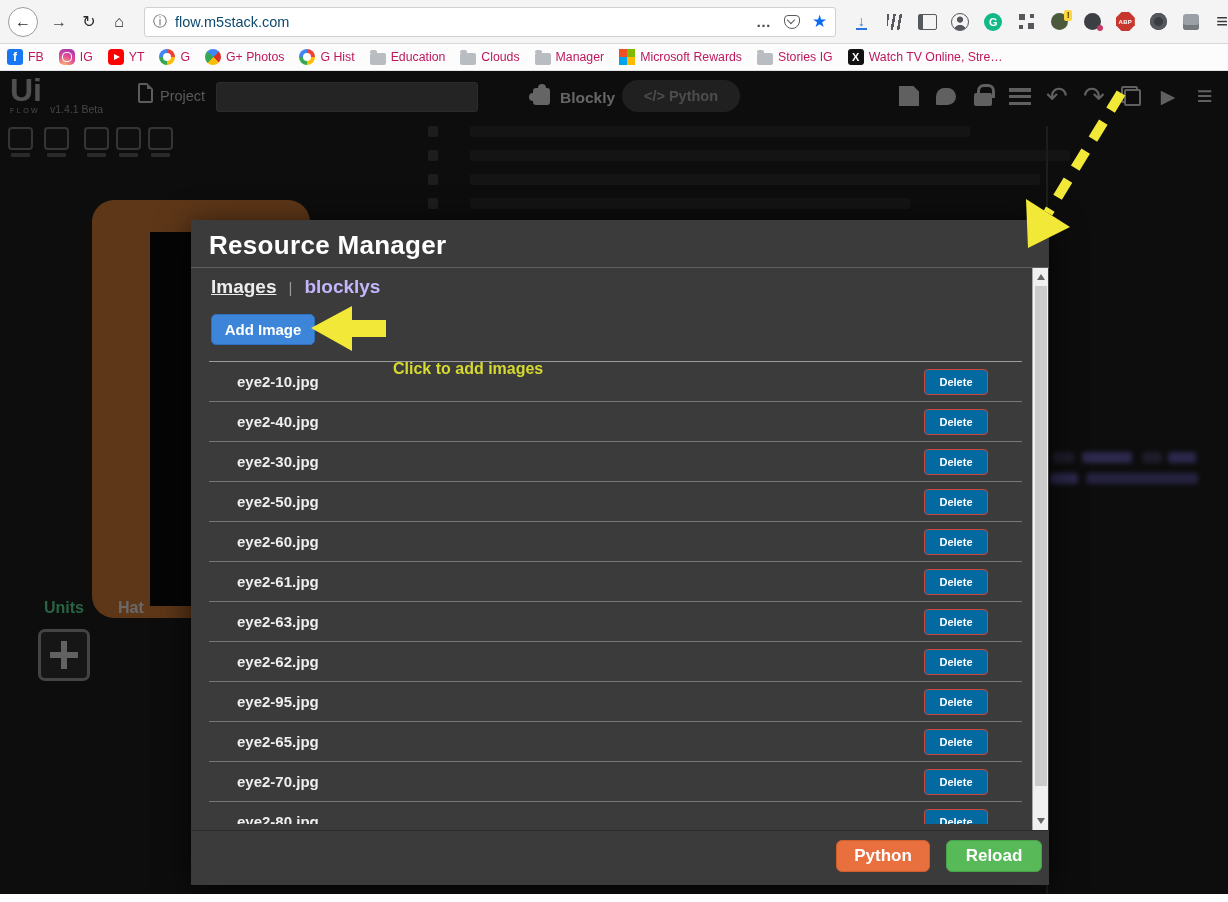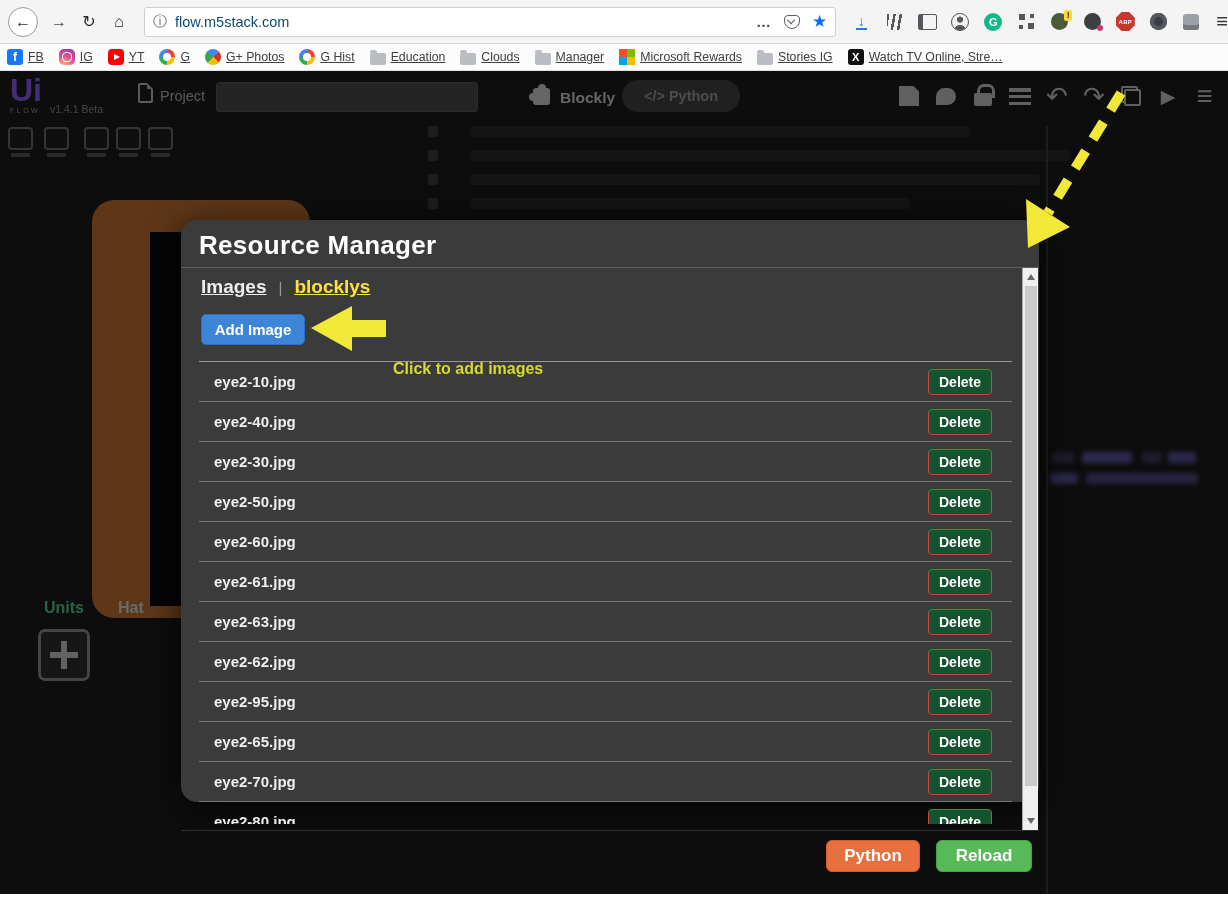--- a/index.html
+++ b/index.html
@@ -32,42 +32,42 @@
   .tb-ic[data-icon="extension-dark"]::before{content:"";width:17px;height:17px;border-radius:50%;background:#3c3f44;}
   .tb-ic[data-icon="extension-dark"]::after{content:"";position:absolute;width:6px;height:6px;border-radius:50%;background:#c93a6b;right:0;bottom:3px;}
   .tb-ic[data-icon="adblock"]::before{content:"ABP";width:19px;height:19px;clip-path:polygon(30% 0,70% 0,100% 30%,100% 70%,70% 100%,30% 100%,0 70%,0 30%);background:#c8372d;color:#fff;font-size:6px;font-weight:700;display:flex;align-items:center;justify-content:center;letter-spacing:.3px;}
   .tb-ic[data-icon="extension-circle"]::before{content:"";width:17px;height:17px;border-radius:50%;background:#3a3d42;box-shadow:inset 0 0 0 4px #55585c;}
   .tb-ic[data-icon="extension-gray"]::before{content:"";width:16px;height:16px;border-radius:3px;background:#9aa0a6;box-shadow:inset 0 -5px 0 #75797e;}
   .menu-btn{margin-left:14px;color:#3a3a3e;font-size:20px;font-weight:700;}
 
   
   .bookmarks{position:absolute;left:0;top:44px;width:1228px;height:27px;background:#fcfcfc;border-bottom:1px solid #e2e2e4;display:flex;align-items:center;padding-left:7px;gap:15px;}
   .bm{display:flex;align-items:center;gap:5px;flex:none;}
-  .bm-label{font-size:12.3px;color:#404040;text-decoration:underline;}
+  .bm-label{font-size:12.3px;color:#be185d;}
   .bm-ic{width:16px;height:16px;border-radius:3px;display:inline-block;position:relative;flex:none;}
   .bm-ic[data-icon="facebook"]{background:#1877f2;}
   .bm-ic[data-icon="facebook"]::after{content:"f";position:absolute;inset:0;color:#fff;font-weight:700;font-size:12px;text-align:center;line-height:16px;}
   .bm-ic[data-icon="instagram"]{background:radial-gradient(circle at 30% 110%,#fdc468,#df4996 55%,#9b36b7 95%);border-radius:5px;}
   .bm-ic[data-icon="instagram"]::after{content:"";position:absolute;inset:3px;border:1.6px solid #fff;border-radius:4px;}
   .bm-ic[data-icon="youtube"]{background:#f00;border-radius:4px;}
   .bm-ic[data-icon="youtube"]::after{content:"";position:absolute;left:6px;top:4.5px;border-left:6px solid #fff;border-top:3.5px solid transparent;border-bottom:3.5px solid transparent;}
   .bm-ic[data-icon="google"]{background:conic-gradient(#ea4335 0 25%,#fbbc05 0 50%,#34a853 0 75%,#4285f4 0);border-radius:50%;}
   .bm-ic[data-icon="google"]::after{content:"";position:absolute;inset:4px;background:#fff;border-radius:50%;}
   .bm-ic[data-icon="gplus"]{background:conic-gradient(from 45deg,#d93025 0 25%,#fbbc05 0 50%,#34a853 0 75%,#4285f4 0);border-radius:50%;}
   .bm-ic[data-icon="folder"]{background:#b9bcc0;height:12px;margin-top:3px;border-radius:2px;}
   .bm-ic[data-icon="folder"]::before{content:"";position:absolute;top:-3px;left:0;width:7px;height:3px;background:#b9bcc0;border-radius:2px 2px 0 0;}
   .bm-ic[data-icon="microsoft"]{background:conic-gradient(#7fba00 0 25%,#ffb900 0 50%,#00a4ef 0 75%,#f25022 0);border-radius:0;}
   .bm-ic[data-icon="x"]{background:#111;}
   .bm-ic[data-icon="x"]::after{content:"X";position:absolute;inset:0;color:#fff;font-weight:700;font-size:11px;text-align:center;line-height:16px;}
 
   
   .content{position:absolute;left:0;top:71px;width:1228px;height:831px;background:#171717;overflow:hidden;}
   .appbar{position:absolute;left:0;top:0;width:1228px;height:58px;}
   .logo{position:absolute;left:10px;top:3px;display:flex;flex-direction:column;line-height:1;}
-  .logo-main{color:#8b5cf6;font-size:32px;font-weight:700;}
+  .logo-main{color:#a3a3a3;font-size:32px;font-weight:700;}
   .logo-sub{color:#9a9a9a;font-size:7px;letter-spacing:2.5px;margin-top:1px;}
   .version{position:absolute;left:50px;top:32px;color:#8f8f8f;font-size:10.5px;}
   .doc-ic{position:absolute;left:138px;top:12px;width:15px;height:20px;border:2px solid #bdbdbd;border-radius:2px;background:linear-gradient(135deg,transparent 0 4px,#171717 0) ;}
   .doc-ic::after{content:"";position:absolute;right:-2px;top:-2px;border-top:6px solid #171717;border-left:6px solid #bdbdbd;}
   .proj{position:absolute;left:160px;top:17px;color:#b5b5b5;font-size:14.5px;}
   .namebox{position:absolute;left:216px;top:11px;width:262px;height:30px;background:#474747;border:1px solid #565656;border-radius:3px;}
   .puzzle{position:absolute;left:533px;top:17px;width:17px;height:17px;background:#cfcfcf;border-radius:3px;}
   .puzzle::before{content:"";position:absolute;left:4.5px;top:-4px;width:8px;height:8px;border-radius:50%;background:#cfcfcf;}
   .puzzle::after{content:"";position:absolute;left:-4px;top:4.5px;width:8px;height:8px;border-radius:50%;background:#cfcfcf;}
   .blockly-label{position:absolute;left:560px;top:18px;color:#cfcfcf;font-size:15.5px;font-weight:700;}
@@ -95,33 +95,33 @@
   .device-screen{position:absolute;left:150px;top:161px;width:148px;height:374px;background:#070707;}
   .units-label{position:absolute;left:44px;top:528px;color:#52c98a;font-size:16px;font-weight:700;}
   .hat-label{position:absolute;left:118px;top:528px;color:#d8d8d8;font-size:16px;font-weight:700;}
   .plus-btn{position:absolute;left:38px;top:558px;width:52px;height:52px;background:#2a2a2a;border:3px solid #8a8a8a;border-radius:7px;}
   .plus-btn::before{content:"";position:absolute;left:9px;top:20px;width:28px;height:6px;background:#c9c9c9;}
   .plus-btn::after{content:"";position:absolute;left:20px;top:9px;width:6px;height:28px;background:#c9c9c9;}
   .blur-bit{position:absolute;border-radius:3px;filter:blur(2.5px);}
   .dim-overlay{position:absolute;inset:0;background:rgba(4,4,4,0.52);}
 
   
-  .modal{position:absolute;left:181px;top:220px;width:858px;height:582px;background:#3b3b3b;border-radius:16px;box-shadow:0 6px 34px rgba(0,0,0,.7);z-index:10;}
+  .modal{position:absolute;left:191px;top:220px;width:858px;height:665px;background:#3b3b3b;border-radius:1px;box-shadow:0 6px 34px rgba(0,0,0,.7);z-index:10;}
   .m-title{position:absolute;left:18px;top:10px;color:#fff;font-size:26px;font-weight:700;letter-spacing:.3px;}
   .m-title-divider{position:absolute;left:0;top:47px;width:858px;height:1px;background:#5f5f5f;}
   .m-tabs{position:absolute;left:20px;top:56px;display:flex;align-items:center;gap:12px;}
   .tab-images{color:#ededed;font-size:19px;font-weight:700;text-decoration:underline;}
   .tab-sep{color:#9a9a9a;font-size:15px;}
-  .tab-blocklys{color:#fde047;font-size:19px;font-weight:700;text-decoration:underline;cursor:pointer;}
+  .tab-blocklys{color:#c4b5fd;font-size:19px;font-weight:700;cursor:pointer;}
   .add-image{position:absolute;left:20px;top:94px;width:104px;height:31px;background:#3d85d8;border:1px solid #2f6fc0;border-radius:5px;color:#fff;font-size:15px;font-weight:700;}
   .m-list-divider{position:absolute;left:18px;top:141px;width:813px;height:1px;background:#9b9b9b;}
   .file-list{position:absolute;left:18px;top:142px;width:813px;height:462px;overflow:hidden;}
   .file-row{height:40px;display:flex;align-items:center;border-bottom:1px solid #767676;}
-  .file-name{margin-left:15px;color:#efefef;font-size:15px;font-weight:700;}
-  .delete-btn{margin-left:auto;margin-right:20px;width:64px;height:26px;background:#14532d;border:1px solid #c8483e;border-radius:4px;color:#fff;font-size:14px;font-weight:700;}
+  .file-name{margin-left:28px;color:#efefef;font-size:15px;font-weight:700;}
+  .delete-btn{margin-left:auto;margin-right:34px;width:64px;height:26px;background:#0369a1;border:1px solid #c8483e;border-radius:4px;color:#fff;font-size:11px;font-weight:700;}
   .m-scroll{position:absolute;left:841px;top:48px;width:16px;height:562px;background:#f0f0f0;border-left:1px solid #a8a8a8;}
   .m-thumb{position:absolute;left:1.5px;top:18px;width:12px;height:500px;background:#cbcbcb;}
   .sb-up{position:absolute;left:3.5px;top:6px;width:0;height:0;border-left:4.5px solid transparent;border-right:4.5px solid transparent;border-bottom:6px solid #676767;}
   .sb-down{position:absolute;left:3.5px;bottom:6px;width:0;height:0;border-left:4.5px solid transparent;border-right:4.5px solid transparent;border-top:6px solid #676767;}
   .m-footer-divider{position:absolute;left:0;top:610px;width:858px;height:1px;background:#2e2e2e;}
   .cancel-btn{position:absolute;left:645px;top:620px;width:94px;height:32px;background:#e8703e;border:1px solid #cf5e2f;border-radius:6px;color:#fff;font-size:17px;font-weight:700;}
   .reload-btn{position:absolute;left:755px;top:620px;width:96px;height:32px;background:#57b958;border:1px solid #46a447;border-radius:6px;color:#fff;font-size:17px;font-weight:700;}
 
   
   .annotations{position:absolute;left:0;top:0;width:1228px;height:902px;z-index:30;pointer-events:none;}

